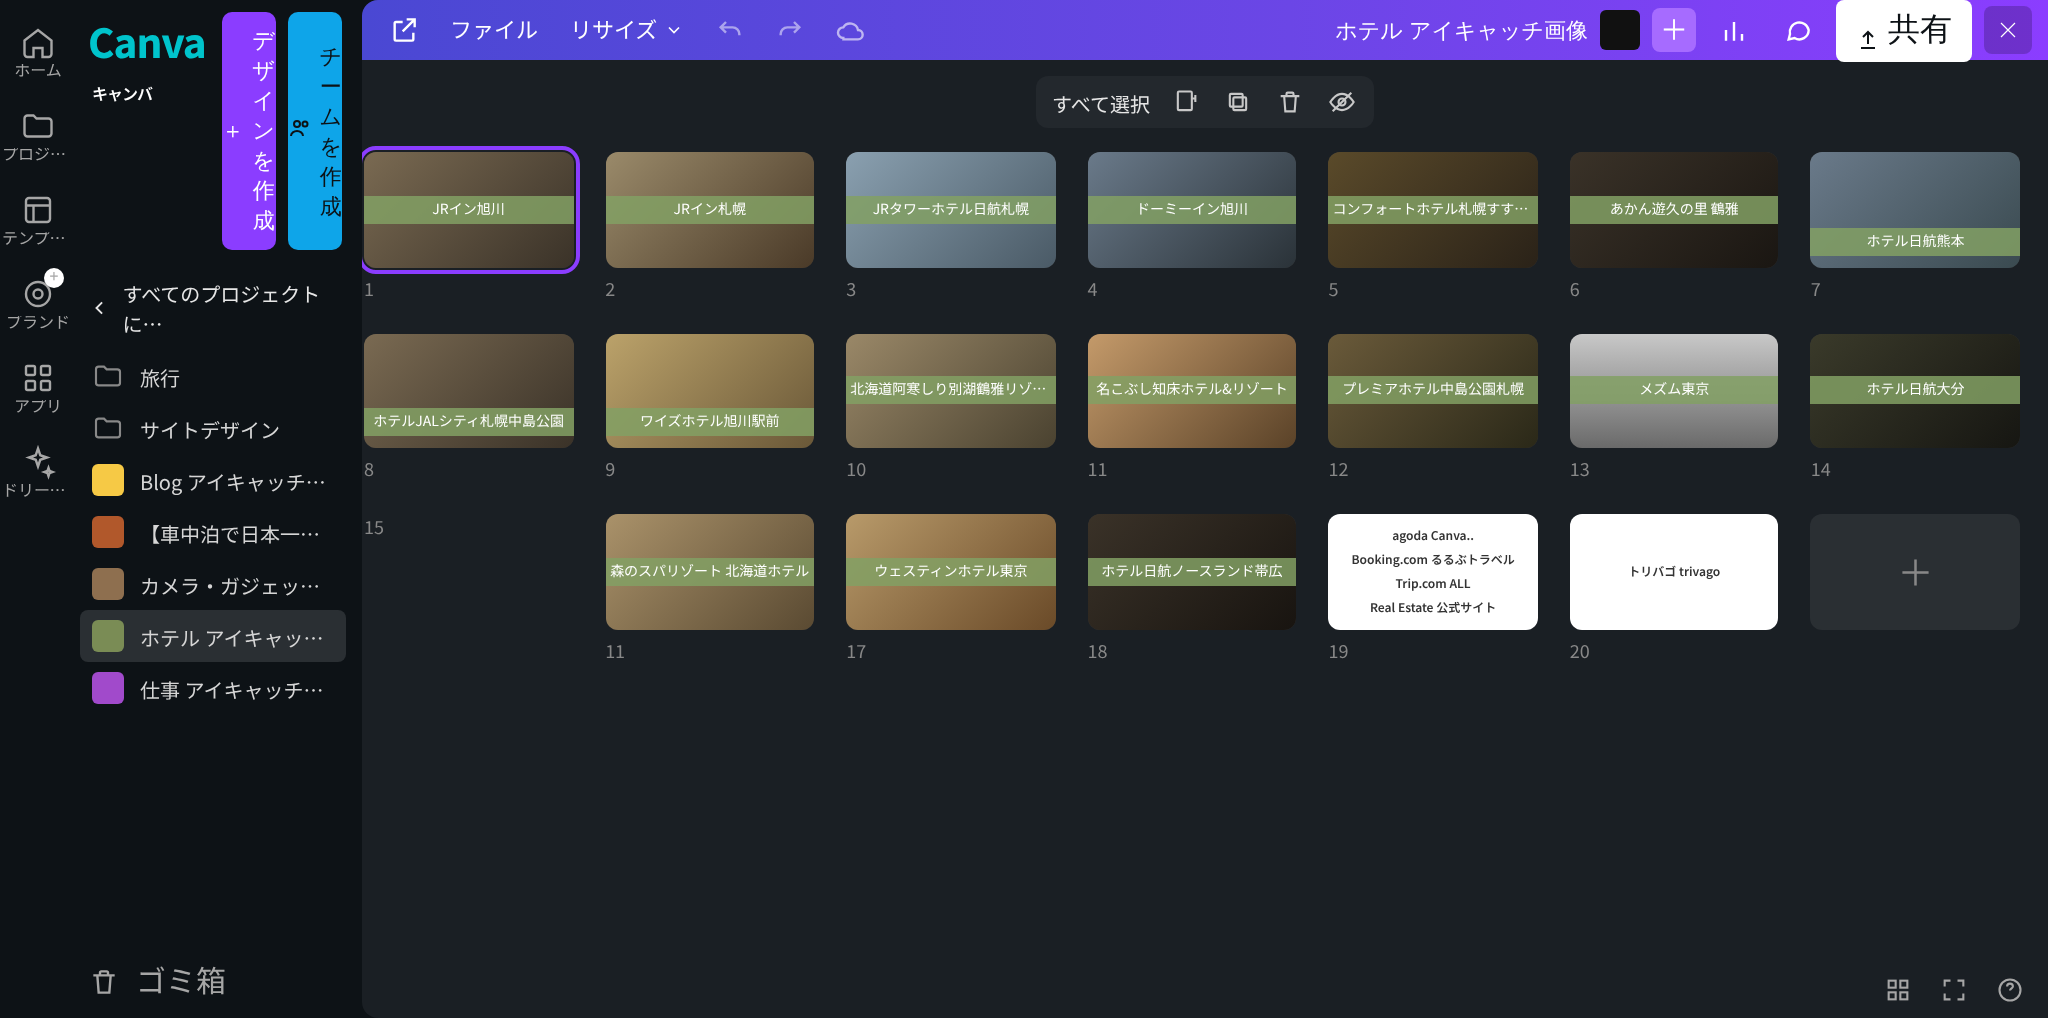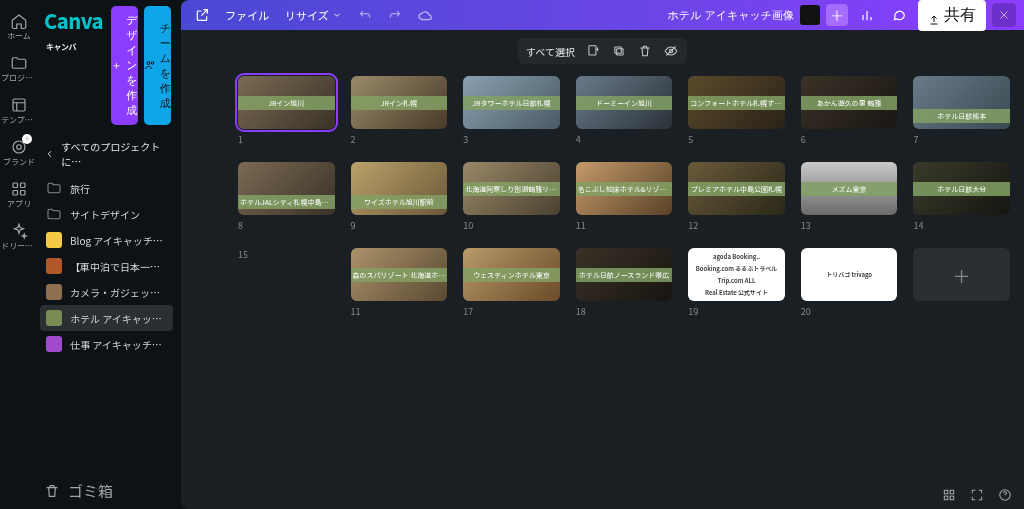--- a/index.html
+++ b/index.html
@@ -40,21 +40,21 @@
   .plus-btn { width:22px; height:22px; border-radius:4px; background:#a66bff; display:flex; align-items:center; justify-content:center; cursor:pointer; font-size:14px; color:#fff; }
   .share-btn { background:#fff; color:#0d1216; font-size:16px; border:none; border-radius:4px; padding:5px 10px; display:flex; align-items:flex-end; gap:4px; cursor:pointer; }
   .close-btn { width:24px; height:24px; border-radius:4px; background:rgba(0,0,0,0.2); display:flex; align-items:center; justify-content:center; cursor:pointer; }
   .close-btn svg { stroke:#fff; width:14px; height:14px; }
   
   .toolpill { align-self:center; margin-top:8px; background:#23282d; border-radius:6px; padding:5px 8px; display:flex; align-items:center; gap:10px; font-size:10px; color:#e6e6e6; }
   .pill-icon { width:16px; height:16px; display:flex; align-items:center; justify-content:center; cursor:pointer; }
   .pill-icon svg { width:14px; height:14px; stroke:#c8c8c8; fill:none; stroke-width:1.8; }
   .pill-text { cursor:pointer; }
   
-  .grid-wrap { flex:1; overflow:auto; padding:12px 14px 0 26px;margin-left:31px; }
+  .grid-wrap { flex:1; overflow:auto; padding:12px 14px 0 1px; }
   .grid { display:grid; grid-template-columns:repeat(7,1fr); gap:16px 16px; }
   .cell { display:flex; flex-direction:column; gap:4px; }
   .card { width:100%; aspect-ratio:100/55; border-radius:6px; position:relative; overflow:hidden; background:#333; cursor:pointer; }
   .card.selected { outline:2px solid #8b3dff; outline-offset:1px; }
   .card.add { background:#2a2f33; display:flex; align-items:center; justify-content:center; color:#888; font-size:18px; }
   .card-bg { position:absolute; inset:0; }
   .band { position:absolute; left:0; right:0; height:14px; display:flex; align-items:center; justify-content:center; font-size:7px; color:#fff; text-align:center; background:rgba(130,160,100,0.85); overflow:hidden; padding:0 2px; }
   .band.mid { top:50%; transform:translateY(-50%); }
   .band.bot { bottom:6px; }
   .band-text { white-space:nowrap; overflow:hidden; text-overflow:ellipsis; }
@@ -435,21 +435,21 @@
            <div class="card-bg" style="background:linear-gradient(135deg,#3a3228,#181410)"></div>
            <div class="band mid">
                 <span class="band-text">ホテル日航ノースランド帯広</span>
               </div>
          </div>
          <span class="idx">18</span>
        </div>
           <div class="cell">
          <div class="card white-card">
            <div class="white-inner">
-             <div>agoda   Booking..</div>
+             <div>agoda   Canva..</div>
                 <div>Booking.com   るるぶトラベル</div>
                 <div>Trip.com   ALL</div>
                 <div>Real Estate   公式サイト</div>
            </div>
          </div>
          <span class="idx">19</span>
        </div>
           <div class="cell">
          <div class="card white-card">
            <div class="white-inner">

